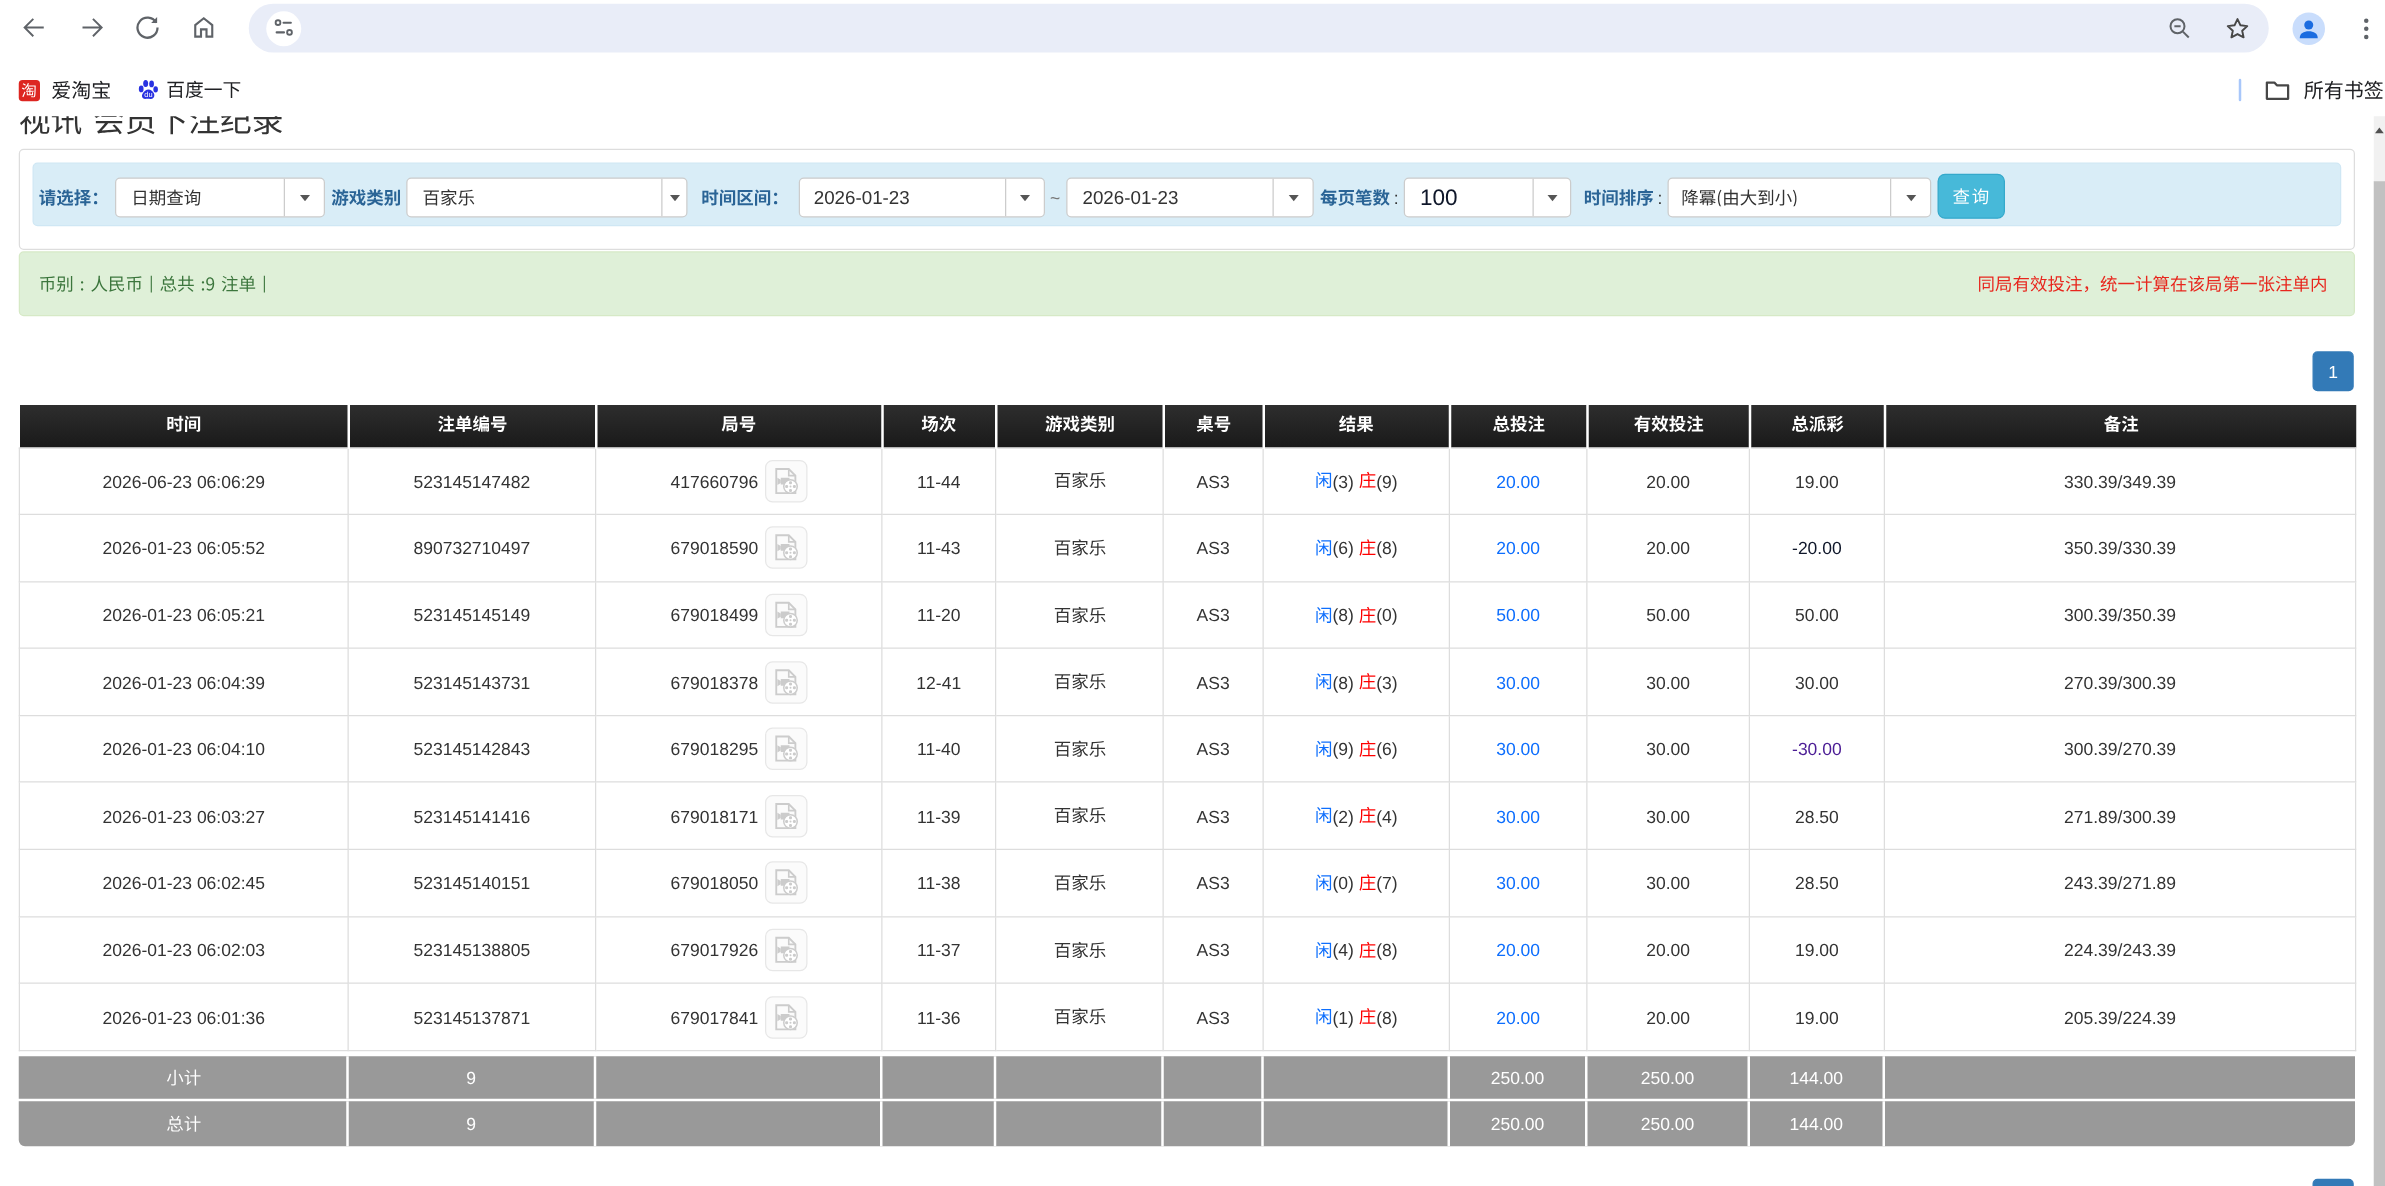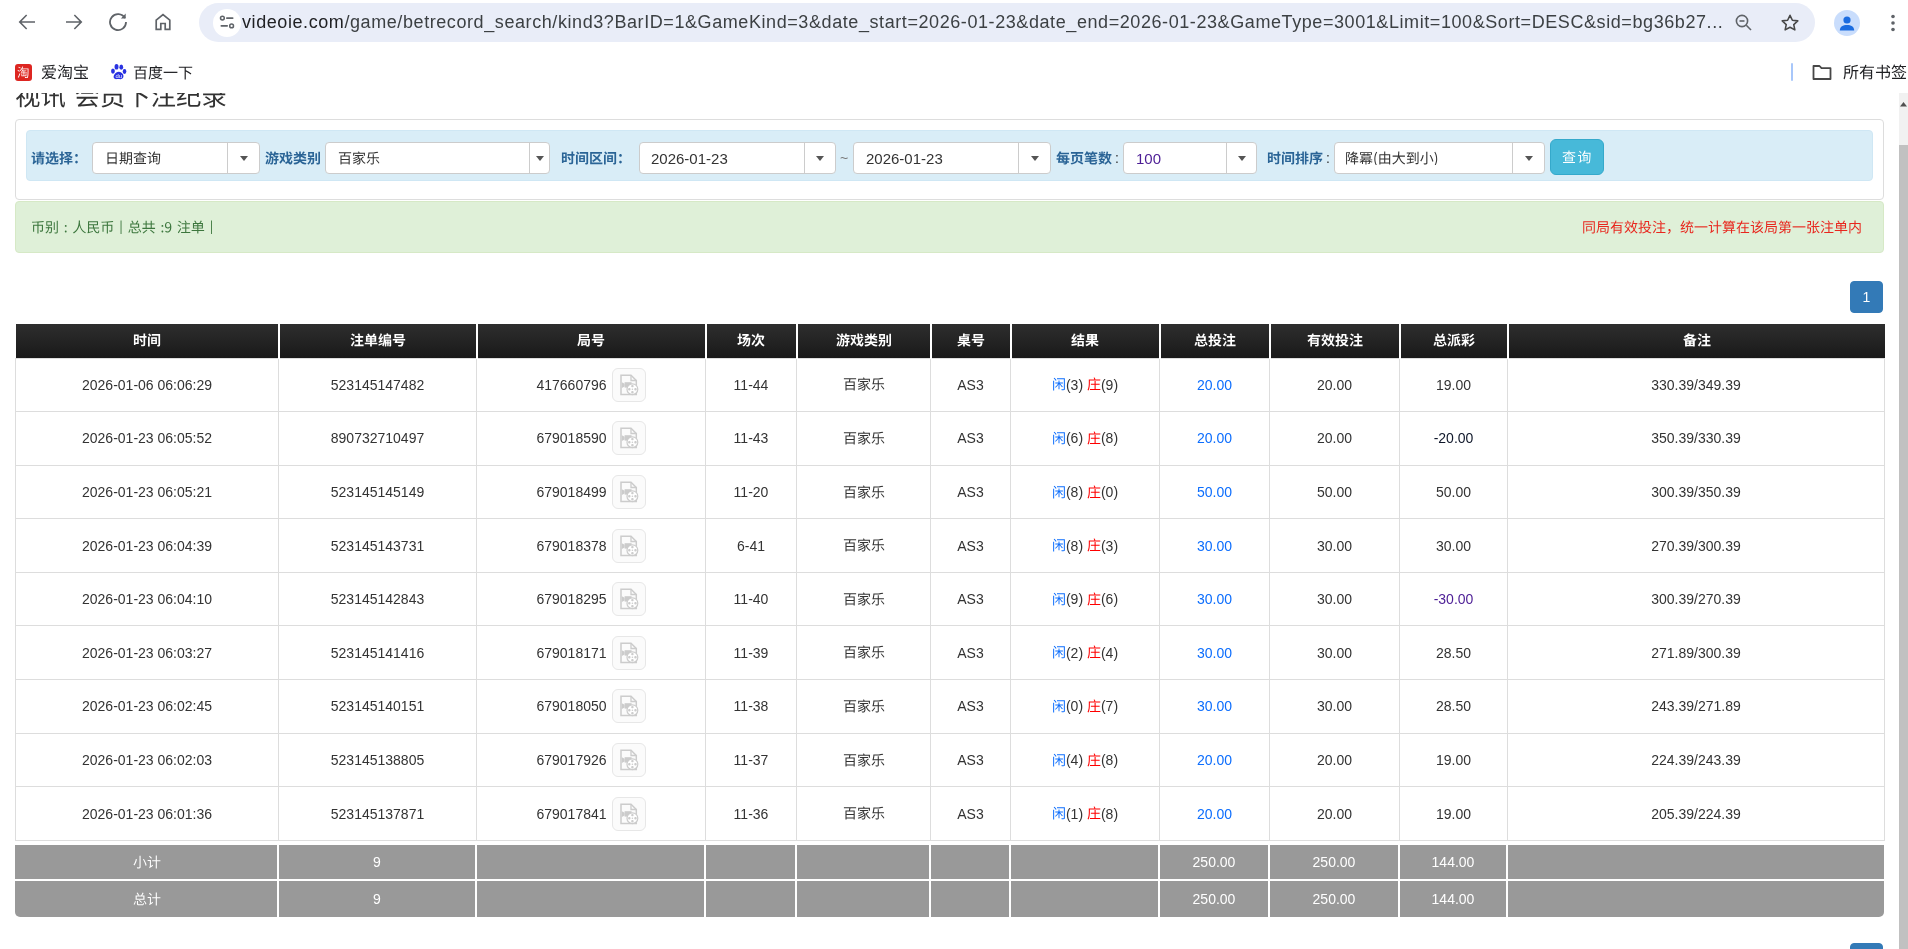--- a/index.html
+++ b/index.html
@@ -43,24 +43,20 @@
       <path d="M3.2 17.3 V8.1 L10 2.6 L16.8 8.1 V17.3 H12.2 V11.5 H7.8 V17.3 Z"></path>
     </svg>
     <div id="urlpill"></div>
     <div class="abs" style="left:213px;top:8.5px;width:28px;height:28px;border-radius:14px;background:#fff"></div>
     <svg class="cicon" style="left:219px;top:14px" width="16" height="16" viewBox="0 0 16 16" fill="#5f6368">
       <circle cx="3.4" cy="4.1" r="1.9" fill="none" stroke="#5f6368" stroke-width="1.5"></circle>
       <rect x="7" y="3.3" width="7.5" height="1.7" rx="0.8"></rect>
       <rect x="1.5" y="11" width="7.5" height="1.7" rx="0.8"></rect>
       <circle cx="12.6" cy="11.9" r="1.9" fill="none" stroke="#5f6368" stroke-width="1.5"></circle>
     </svg>
-    <div class="abs" style="left:242px;top:0;height:45px;display:flex;align-items:center;font-size:18px;letter-spacing:0.58px;white-space:nowrap">
-      <span style="color:#202124">videoie.com</span>
-      <span style="color:#3c4043">/game/betrecord_search/kind3?BarID=1&amp;GameKind=3&amp;date_start=2026-01-23&amp;date_end=2026-01-23&amp;GameType=3001&amp;Limit=100&amp;Sort=DESC&amp;sid=bg36b27...</span>
-    </div>
     <svg class="cicon" style="left:1734px;top:13px" width="20" height="20" viewBox="0 0 20 20" fill="none" stroke="#5f6368" stroke-width="1.6">
       <circle cx="8" cy="8" r="5.6"></circle>
       <path d="M12.3 12.3 L17 17"></path>
       <path d="M5.5 8 H10.5"></path>
     </svg>
     <svg class="cicon" style="left:1779px;top:12px" width="22" height="22" viewBox="0 0 24 24" fill="none" stroke="#474747" stroke-width="1.7">
       <path d="M12 3.6 L14.6 9 L20.5 9.7 L16.1 13.7 L17.3 19.5 L12 16.6 L6.7 19.5 L7.9 13.7 L3.5 9.7 L9.4 9 Z" stroke-linejoin="round"></path>
     </svg>
     <div class="abs" style="left:1834px;top:9.5px;width:26px;height:26px;border-radius:13px;background:#c9ddfc"></div>
     <svg class="cicon" style="left:1834px;top:9.5px" width="26" height="26" viewBox="0 0 26 26" fill="#1b6ce0">
@@ -190,21 +186,21 @@
         <use href="#b6BCF" x="0"></use>
         <use href="#b9875" x="1000"></use>
         <use href="#b7B14" x="2000"></use>
         <use href="#b6570" x="3000"></use>
       </svg>
       <span style="font-size:14px;color:#333;margin-left:3px">:</span>
     </div>
     <div class="sel" style="left:1123px;top:49px;width:134px">
       <div class="seldiv" style="left:102px"></div>
       <div class="seltxt" style="left:12px">
-        <span style="font-size:15px;color:#4c1d95">100</span>
+        <span style="font-size:18px;color:#0f172a">100</span>
       </div>
       <div class="scaret" style="left:113.5px"></div>
     </div>
     <div class="flabel" style="left:1267px;top:49px">
       <svg style="vertical-align:-1.7px;" width="56.0" height="14.0" viewBox="0 -880 4000 1000" fill="#2a6496">
         <use href="#b65F6" x="0"></use>
         <use href="#b95F4" x="1000"></use>
         <use href="#b6392" x="2000"></use>
         <use href="#b5E8F" x="3000"></use>
       </svg>
@@ -341,21 +337,21 @@
               <use href="#b5F69" x="2000"></use>
             </svg></th>
           <th><svg style="vertical-align:-1.7px;" width="28.0" height="14.0" viewBox="0 -880 2000 1000" fill="#fff">
               <use href="#b5907" x="0"></use>
               <use href="#b6CE8" x="1000"></use>
             </svg></th>
         </tr>
       </thead>
       <tbody>
         <tr class="data">
-          <td>2026-01-06 06:06:29</td>
+          <td>2026-06-23 06:06:29</td>
           <td>523145147482</td>
           <td>
             <div class="cellflex">
               <span>417660796</span>
               <span class="vbtn">
                 <svg width="24" height="24" viewBox="0 0 24 24" fill="none" stroke="#ccc">
 <path d="M4 2.2 H14 L19.3 7.5 V21.5 H4 Z" stroke-width="1.5"></path>
 <path d="M14 2.2 V7.5 H19.3" stroke-width="1.3"></path>
 <path d="M7.6 9.2 H14.6 V14.6 H7.6 Z" fill="#ccc" stroke="none"></path>
 <path d="M7.6 10.7 L4.9 9.2 V14.9 L7.6 13.4 Z" fill="#ccc" stroke="none"></path>
@@ -479,21 +475,21 @@
 <circle cx="15.4" cy="16.2" r="5.4" fill="#fff" stroke="#ccc" stroke-width="1.2"></circle>
 <rect x="14.2" y="11.9" width="2.4" height="2.4" rx="1" fill="#ccc" stroke="none"></rect>
 <rect x="14.2" y="18.1" width="2.4" height="2.4" rx="1" fill="#ccc" stroke="none"></rect>
 <rect x="11.1" y="15" width="2.4" height="2.4" rx="1" fill="#ccc" stroke="none"></rect>
 <rect x="17.3" y="15" width="2.4" height="2.4" rx="1" fill="#ccc" stroke="none"></rect>
 <circle cx="15.4" cy="16.2" r="0.8" fill="#ccc" stroke="none"></circle>
 </svg>
               </span>
             </div>
           </td>
-          <td>6-41</td>
+          <td>12-41</td>
           <td><svg style="vertical-align:-1.7px;" width="42.0" height="14.0" viewBox="0 -880 3000 1000" fill="#333">
               <use href="#g767E" x="0"></use>
               <use href="#g5BB6" x="1000"></use>
               <use href="#g4E50" x="2000"></use>
             </svg></td>
           <td>AS3</td>
           <td><svg style="vertical-align:-1.7px;" width="14.0" height="14.0" viewBox="0 -880 1000 1000" fill="#0d6efd">
               <use href="#g95F2" x="0"></use>
             </svg><span>(8) </span><svg style="vertical-align:-1.7px;" width="14.0" height="14.0" viewBox="0 -880 1000 1000" fill="#fe0000">
               <use href="#g5E84" x="0"></use>

